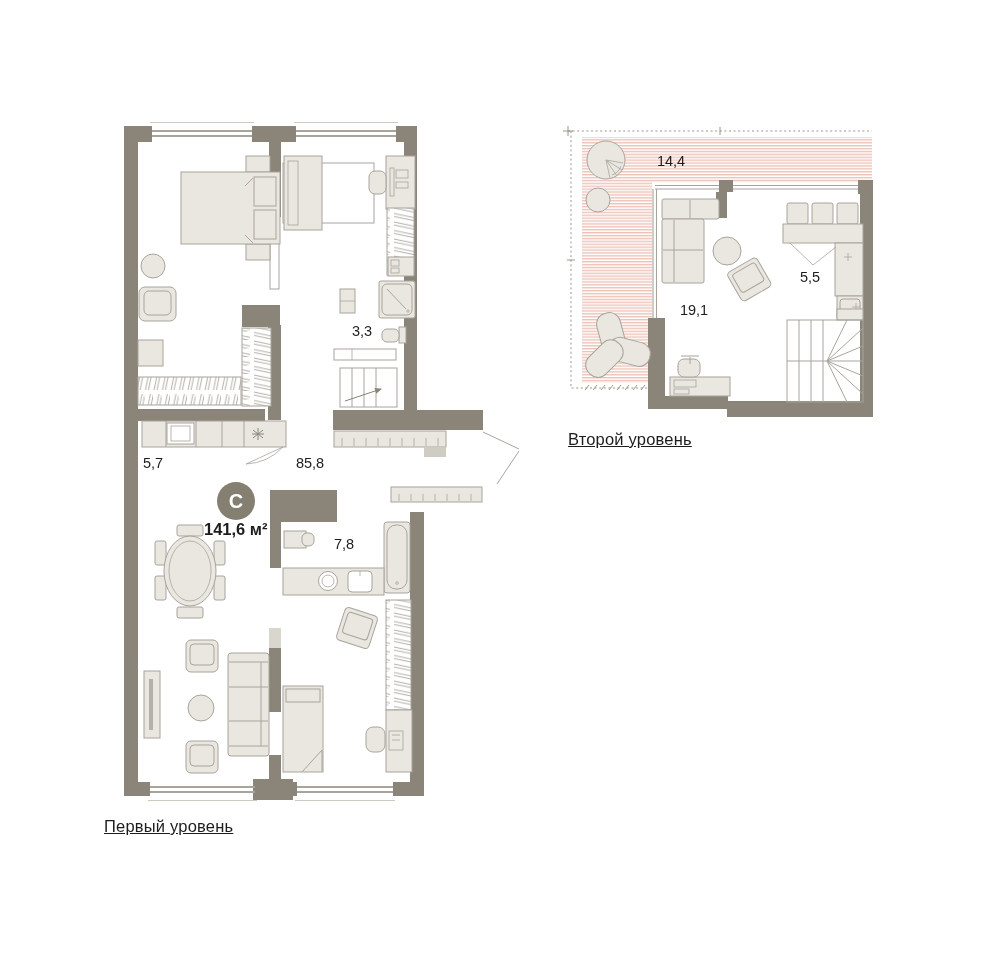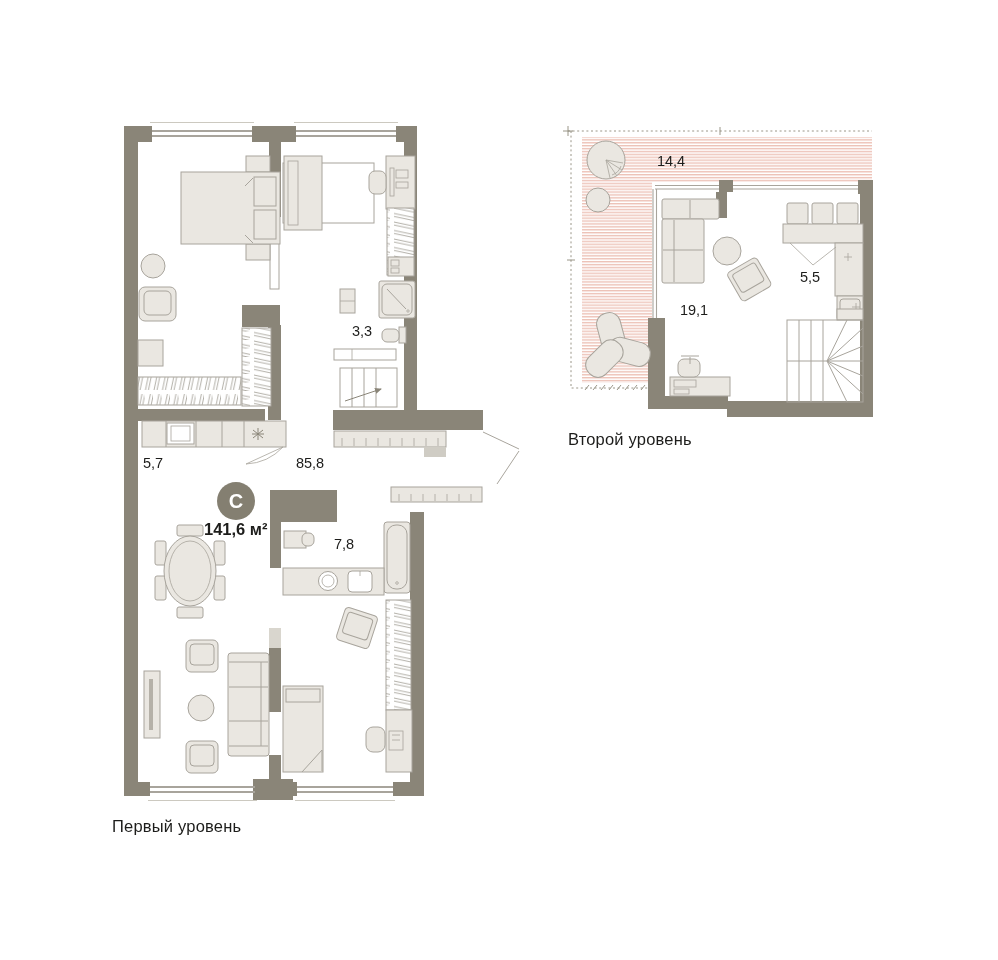--- a/index.html
+++ b/index.html
@@ -12,21 +12,21 @@
   .furnw{fill:#ffffff;stroke:var(--furn-stroke,#a8a49c);stroke-width:1;}
   .fline{fill:none;stroke:var(--furn-stroke,#a8a49c);stroke-width:1;}
   .fthin{fill:none;stroke:var(--furn-stroke,#a8a49c);stroke-width:0.8;}
   .sill{fill:none;stroke:#ccc9c0;stroke-width:1;}
   .glz{fill:none;stroke:var(--furn-stroke,#a8a49c);stroke-width:1.1;}
   .dash{fill:none;stroke:var(--dash,#8f8a7c);stroke-width:0.9;stroke-dasharray:2 2.6;}
   .tick{fill:none;stroke:var(--dash,#8f8a7c);stroke-width:0.9;}
   .arealbl{font-size:14.5px;font-weight:500;fill:var(--text,#1d1d1b);}
   .totallbl{font-size:16.5px;font-weight:700;fill:var(--text,#1d1d1b);}
   .badgetext{font-size:20px;font-weight:700;fill:var(--badge-text,#ffffff);}
-  .caption{position:absolute;font-size:16.5px;color:var(--text,#1d1d1b);letter-spacing:0.2px;}
+  .caption{position:absolute;font-size:16.5px;color:var(--text,#1d1d1b);letter-spacing:0.2px;text-decoration:underline;}
 </style>
 </head>
 <body>
 
 <div class="canvas">
 
   <svg class="plan" viewBox="95 105 440 710" style="left:95px;top:105px;width:440px;height:710px" xmlns="http://www.w3.org/2000/svg">
     <defs>
       <pattern id="zigH" width="8.5" height="28" patternUnits="userSpaceOnUse">
         <path d="M1,26 L6,2" stroke="#a8a49c" stroke-width="0.9" fill="none"></path>
@@ -370,16 +370,16 @@
       </g>
     </g>
 
     <g text-anchor="middle">
       <text class="arealbl" x="671" y="166">14,4</text>
       <text class="arealbl" x="694" y="315">19,1</text>
       <text class="arealbl" x="810" y="282">5,5</text>
     </g>
   </svg>
 
-  <div class="caption" style="left:112px;top:817px">Первый уровень</div>
+  <div class="caption" style="left:104px;top:817px">Первый уровень</div>
   <div class="caption" style="left:568px;top:430px">Второй уровень</div>
 
 </div>
 
 </body></html>

